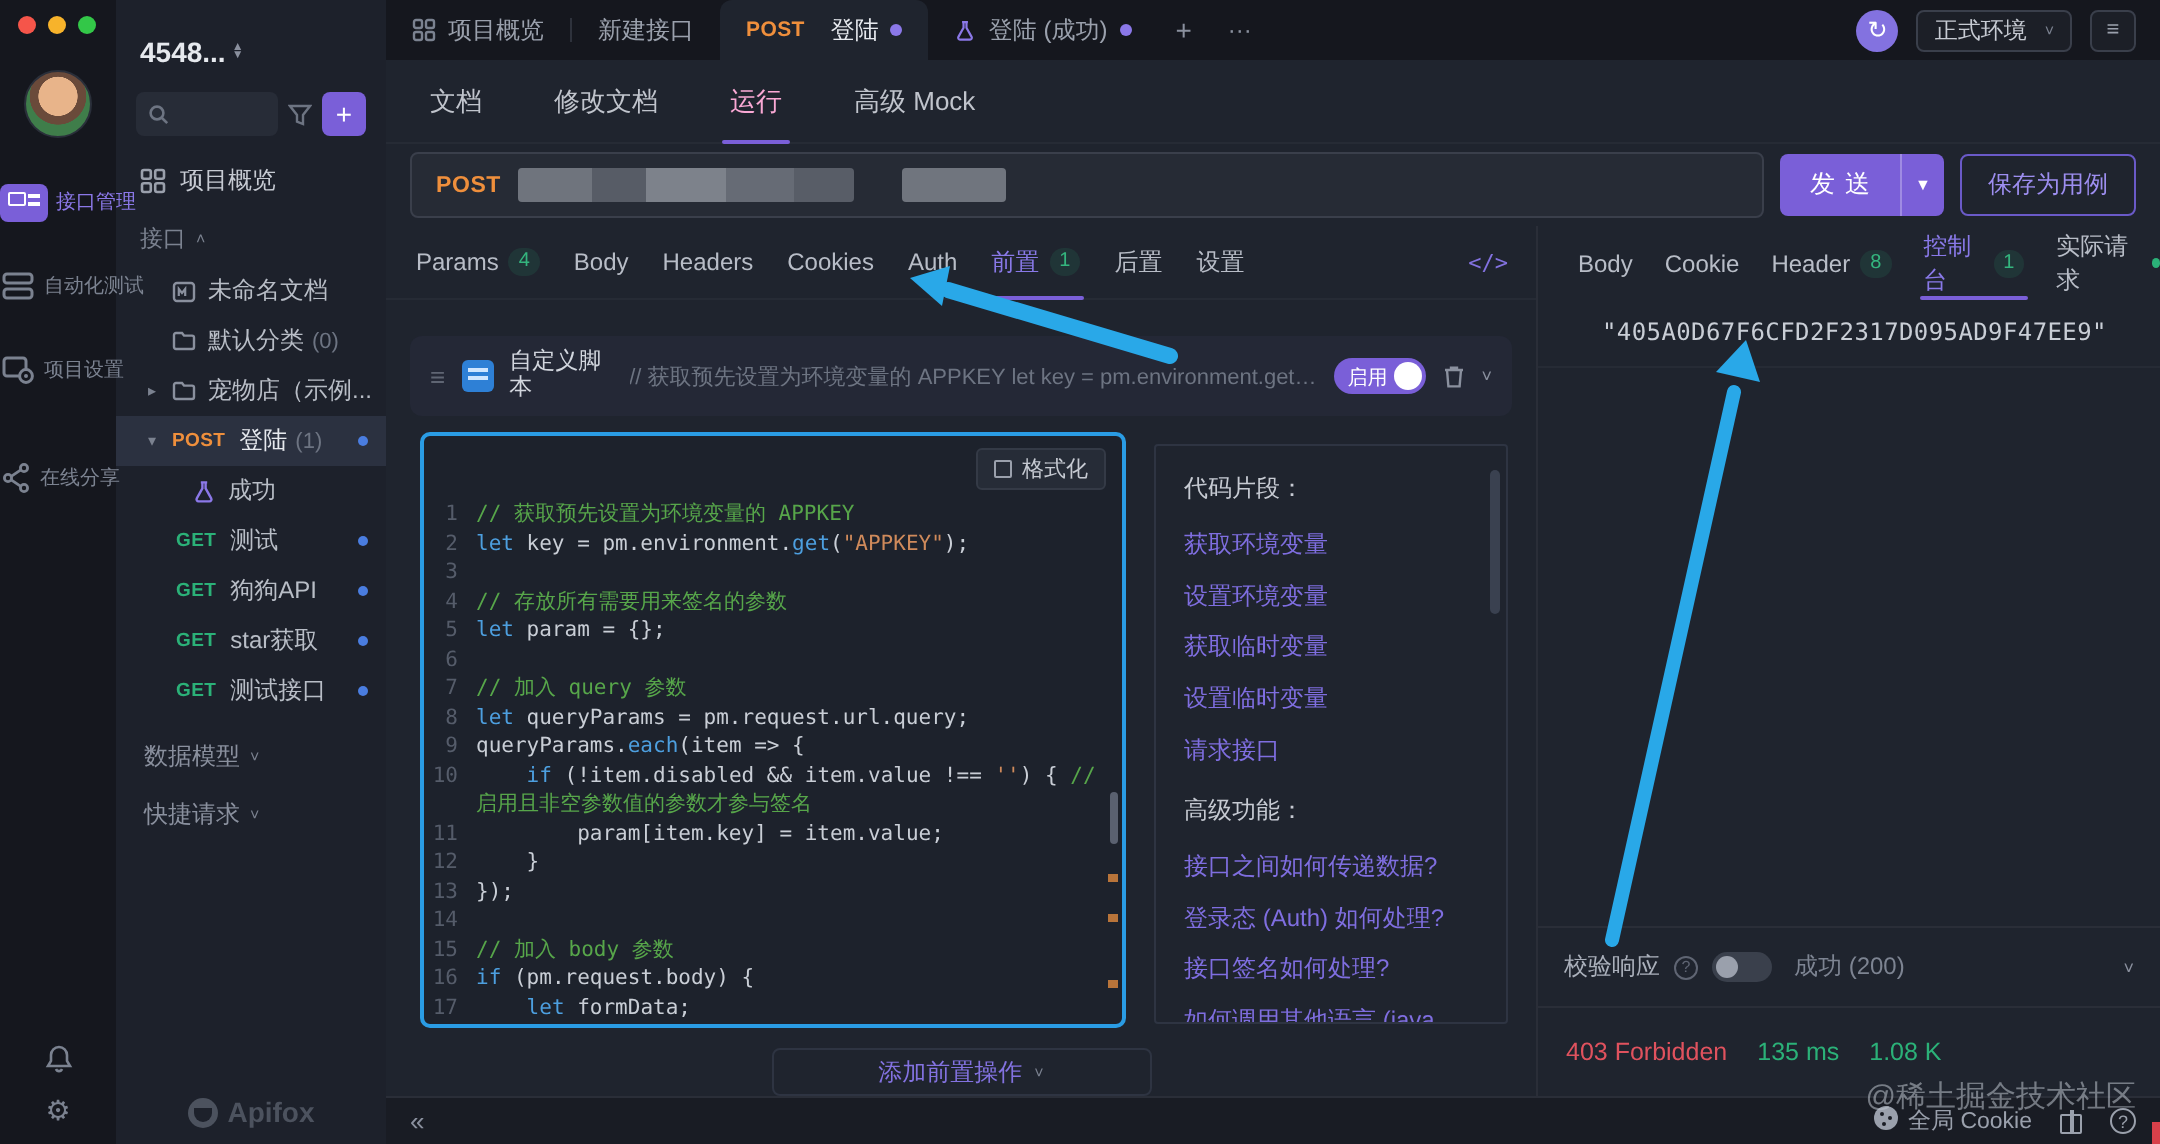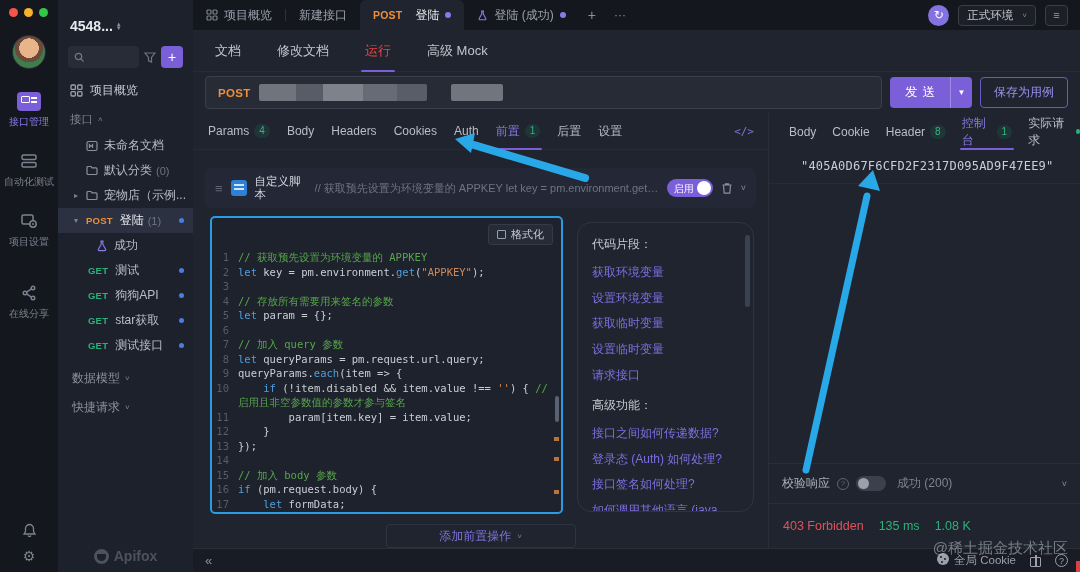--- a/index.html
+++ b/index.html
@@ -8,21 +8,21 @@
   #app{position:relative;width:1080px;height:572px;background:#1f242e;overflow:hidden;color:#c6cad2}
 
   
   .rail{position:absolute;left:0;top:0;width:58px;height:572px;background:#15171e;z-index:5}
   .lights{display:flex;gap:6px;padding:8px 0 0 9px}
   .light{width:9px;height:9px;border-radius:50%}
   .l-red{background:#f5554a}.l-yel{background:#f7b32b}.l-grn{background:#33c748}
   .avatar{width:34px;height:34px;border-radius:50%;margin:18px auto 0;
     background:radial-gradient(circle at 50% 38%,#e8b48a 0 38%,#6a4a3a 39% 55%,#3f7d4a 56% 100%);
     border:1px solid #2a2f3a}
-  .rail-item{margin-top:22px;display:flex;flex-direction:column;align-items:center;gap:4px;cursor:pointer}
+  .rail-item{margin-top:22px;display:flex;flex-direction:row;align-items:center;gap:4px;cursor:pointer}
   .rail-item .ric{width:24px;height:20px;display:flex;align-items:center;justify-content:center;color:#7b8290}
   .rail-item .rlb{font-size:10px;color:#7b8290;white-space:nowrap}
   .rail-item.active .rlb{color:#8b78e8}
   .tile{width:24px;height:19px;background:#7a5fd8;border-radius:4px;position:relative}
   .tile:before{content:"";position:absolute;left:4px;top:4px;width:7px;height:5px;border:1.4px solid #fff;border-radius:1px}
   .tile:after{content:"";position:absolute;right:4px;top:5px;width:6px;height:2px;background:#fff;box-shadow:0 4px 0 #fff}
   .rail-bottom{position:absolute;bottom:8px;left:0;width:58px;display:flex;flex-direction:column;align-items:center;gap:10px;color:#7b8290}
   .rail-bottom .bico{font-size:14px;cursor:pointer}
 
   
@@ -69,21 +69,21 @@
     display:flex;align-items:center;justify-content:center;cursor:pointer}
   .env-select{height:21px;border:1px solid #3a3f4b;border-radius:4px;display:flex;align-items:center;gap:9px;
     padding:0 8px;font-size:11.5px;color:#c6cad2;cursor:pointer;background:#1c1f27}
   .burger{width:23px;height:21px;border:1px solid #3a3f4b;border-radius:4px;background:#1c1f27;color:#9aa0ac;
     display:flex;align-items:center;justify-content:center;font-size:11px;cursor:pointer}
 
   
   .main{position:absolute;left:193px;top:30px;width:887px;height:518px;background:#1f242e}
   .subtabs{height:42px;display:flex;align-items:center;gap:36px;padding:0 0 0 22px;border-bottom:1px solid #262b35}
   .stab{font-size:13px;color:#c0c4cc;cursor:pointer;position:relative;height:42px;display:flex;align-items:center}
-  .stab.active{color:#ef4444}
+  .stab.active{color:#f9a8d4}
   .stab.active:after{content:"";position:absolute;left:-4px;right:-4px;bottom:0;height:2px;background:#7a5fd8;border-radius:2px}
   .req-row{height:41px;display:flex;align-items:center;padding:0 12px;gap:8px}
   .url-box{flex:1;height:33px;background:#262b35;border:1px solid #3a3f4b;border-radius:4px;
     display:flex;align-items:center;padding:0 12px;gap:8px;cursor:text}
   .url-method{font-size:11.5px;font-weight:bold;color:#ef8f3c;letter-spacing:.3px}
   .redact{height:17px;border-radius:2px}
   .redact.r1{width:168px;background:linear-gradient(90deg,#6f747d 0 22%,#575c66 22% 38%,#7d828b 38% 62%,#666b75 62% 82%,#585d67 82% 100%)}
   .redact.r2{width:52px;background:#70757e;margin-left:16px}
   .send-btn{height:31px;background:#7a5fd8;border-radius:4px;display:flex;align-items:center;color:#fff;cursor:pointer;overflow:hidden}
   .send-main{padding:0 15px;font-size:12.5px;letter-spacing:5px;padding-right:10px}
@@ -124,21 +124,21 @@
   .fmt-ic{width:9px;height:9px;border:1.2px solid #9aa0ac;border-radius:1px}
   .code{font-family:"DejaVu Sans Mono",monospace;font-size:10.5px;line-height:14.5px}
   .cl{display:flex}
   .lnum{width:26px;text-align:right;padding-right:9px;color:#555c6a;flex:none;user-select:none}
   .ctext{white-space:pre-wrap;word-break:break-all;flex:1;padding-right:0;color:#c9ced6}
   .tk-c{color:#57a64a}.tk-k{color:#4d9fdf}.tk-f{color:#4d9fdf}.tk-p{color:#c9ced6}.tk-s{color:#cf8a5b}
   .ed-scroll{position:absolute;right:1px;top:36px;bottom:4px;width:6px}
   .ed-thumb{position:absolute;top:56%;width:4px;left:1px;height:26px;background:#5a6170;border-radius:2px}
   .ed-mark{position:absolute;width:5px;height:4px;background:#b8743a;left:0}
 
-  .snippets{flex:1;margin-left:14px;margin-right:2px;margin-top:6px;height:290px;border:1px solid #2e3442;border-radius:14px;
+  .snippets{flex:1;margin-left:14px;margin-right:2px;margin-top:6px;height:290px;border:1px solid #2e3442;border-radius:2px;
     padding:13px 12px 0 14px;position:relative;overflow:hidden}
   .sn-title{font-size:12px;color:#c6cad2;margin-bottom:11px}
   .snip-link{display:block;font-size:12px;color:#7f6ee0;margin-bottom:9.5px;cursor:pointer;text-decoration:none;line-height:1.35}
   .sn-title.adv{margin-top:14px}
   .sn-scroll{position:absolute;right:3px;top:12px;width:5px;height:72px;background:#3a4150;border-radius:3px}
 
   .add-action{margin:10px auto 0;width:190px;height:24px;border:1px solid #2e3442;border-radius:4px;
     display:flex;align-items:center;justify-content:center;gap:6px;color:#8372e0;font-size:12px;cursor:pointer}
 
   

